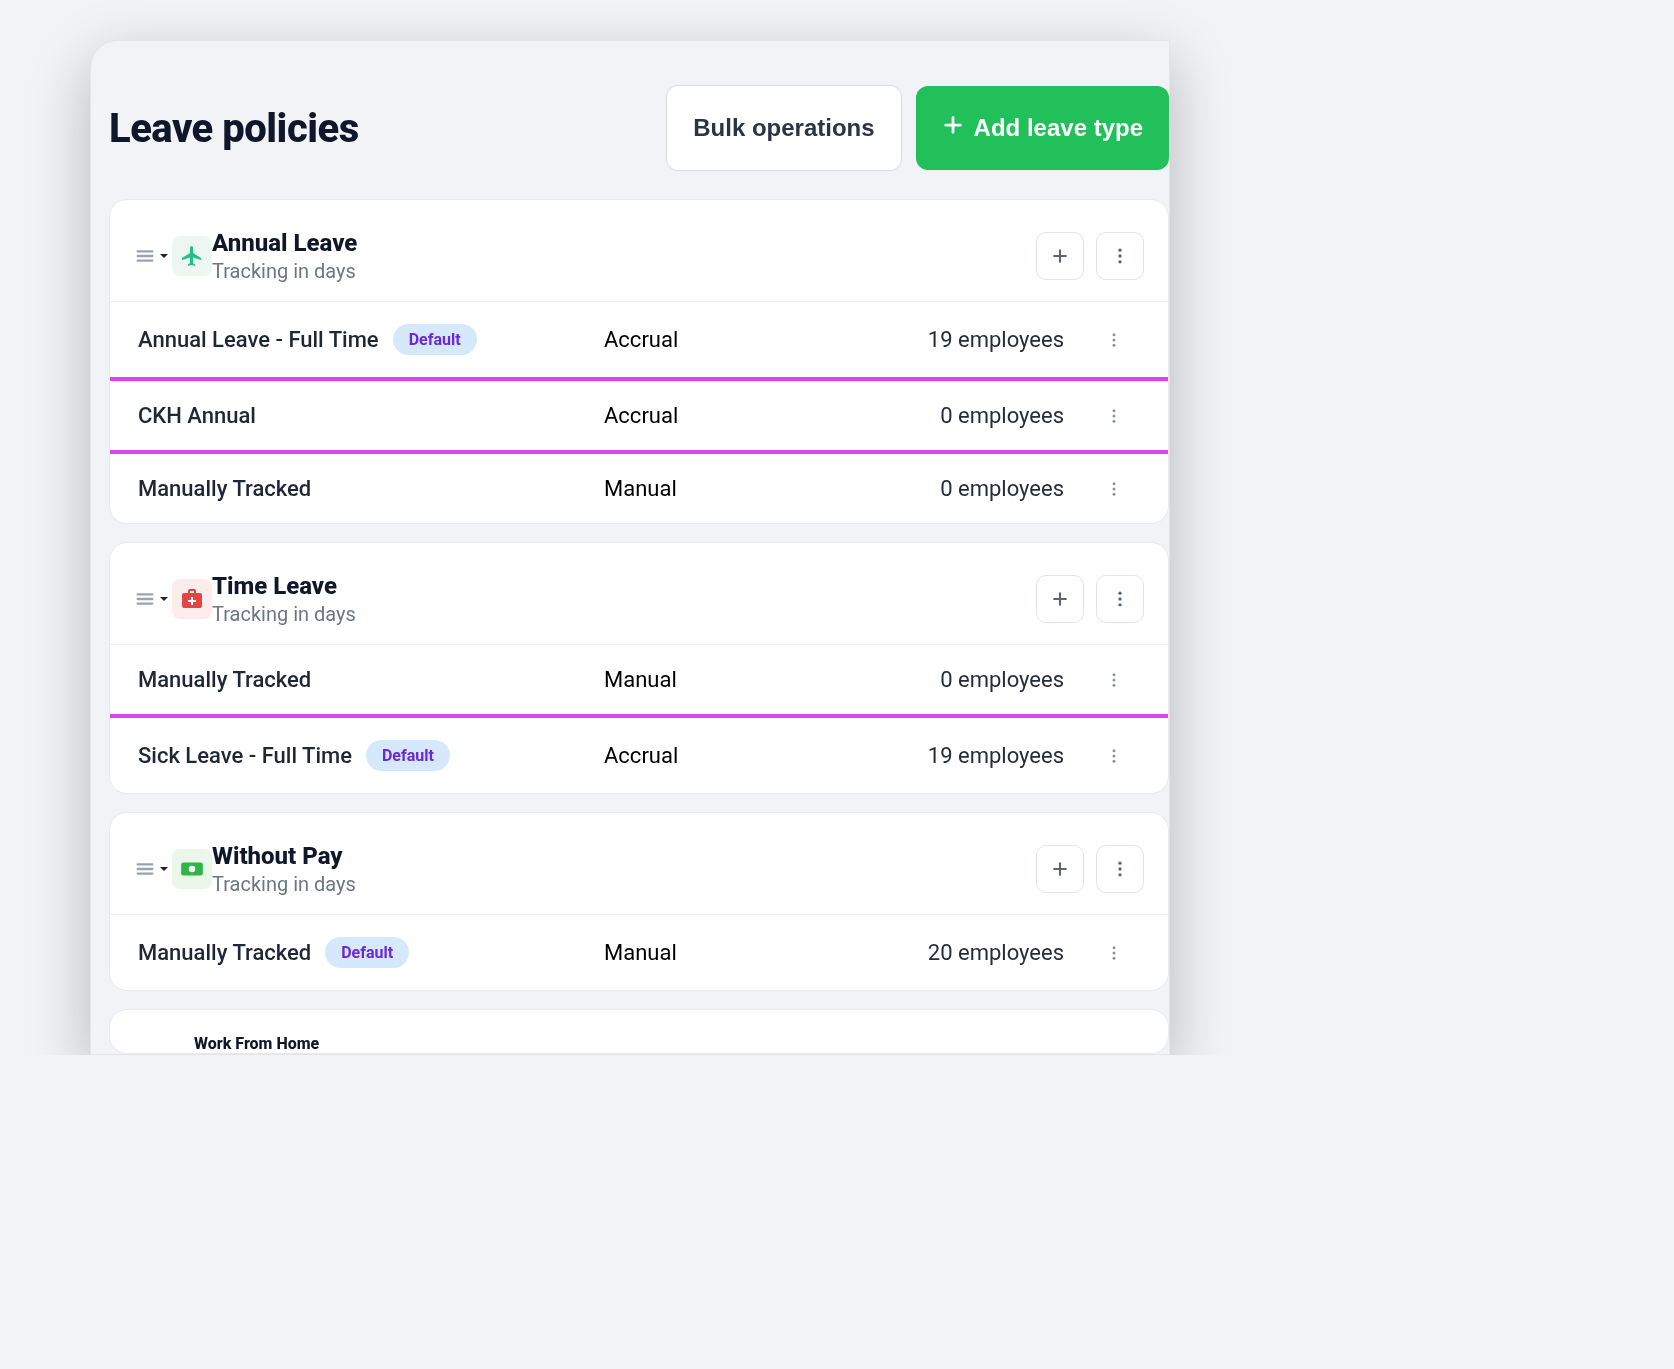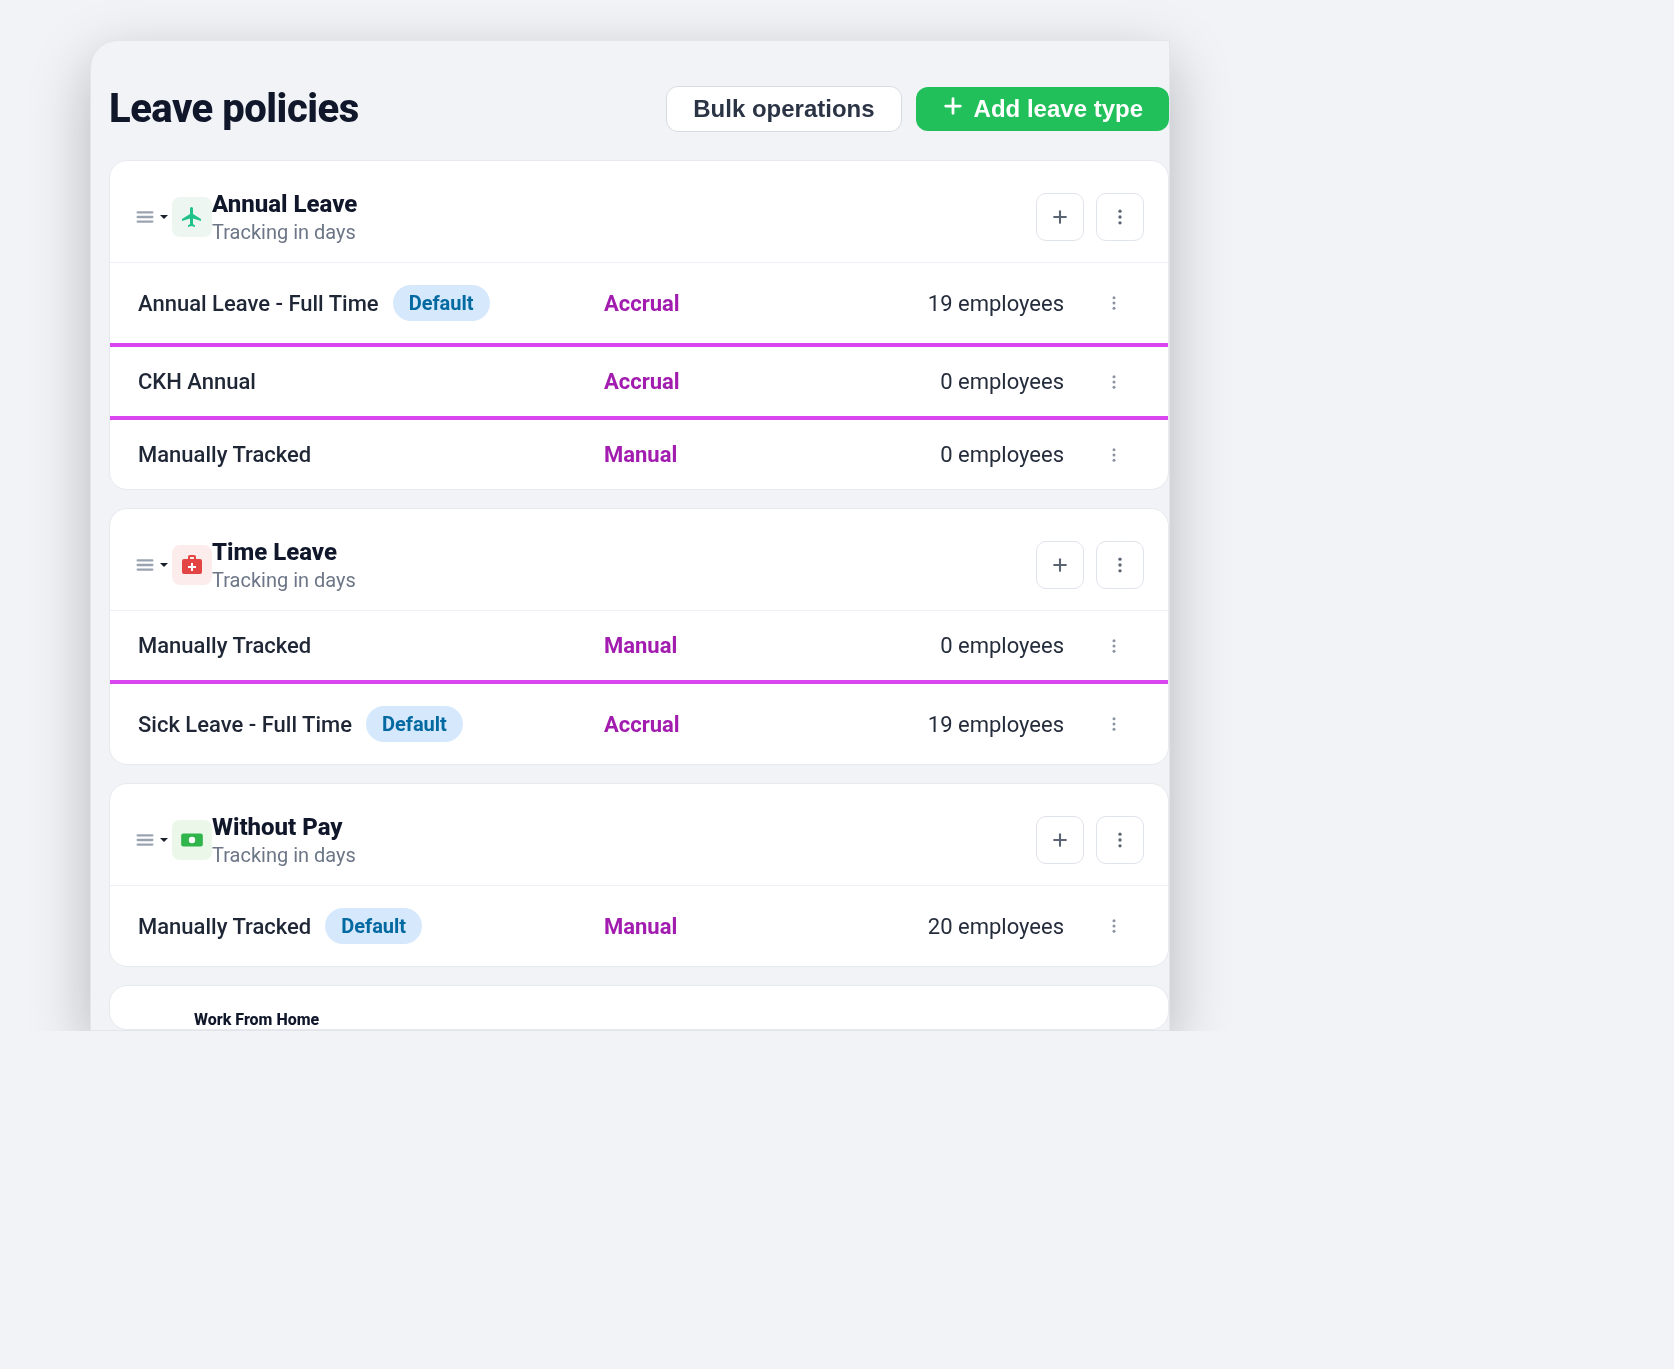--- a/index.html
+++ b/index.html
@@ -38,21 +38,21 @@
     gap: 14px;
     align-items: center;
     padding-right: 0;
   }
   .btn {
     display: inline-flex;
     align-items: center;
     gap: 10px;
     font-size: 24px;
     font-weight: 700;
-    padding: 8px 26px;
+    padding: 28px 26px;
     border-radius: 12px;
     cursor: pointer;
     border: none;
   }
   .btn-secondary {
     background: #fff;
     color: #2b3445;
     border: 1px solid #d7dbe2;
   }
   .btn-primary {
@@ -135,27 +135,27 @@
   }
   .policy-row:last-child { border-bottom: none; }
   .policy-name {
     display: flex;
     align-items: center;
     gap: 14px;
     font-weight: 500;
   }
   .badge {
     background: #d6e8fc;
-    color: #0369a1;
-    font-size: 20px;
+    color: #6d28d9;
+    font-size: 16px;
     font-weight: 700;
     padding: 6px 16px;
     border-radius: 999px;
   }
-  .policy-mode { color: #a21caf; font-weight: bold; }
+  .policy-mode { color: #000000; }
   .policy-count { color: #252d3c; text-align: right; padding-right: 20px;}
   .row-menu {
     color: #8b93a3;
     display: flex;
     justify-content: center;
     cursor: pointer;
   }
   .peek-card .card-header { border-bottom: none; }
   .peek-title-only {
     font-size: 16px;

